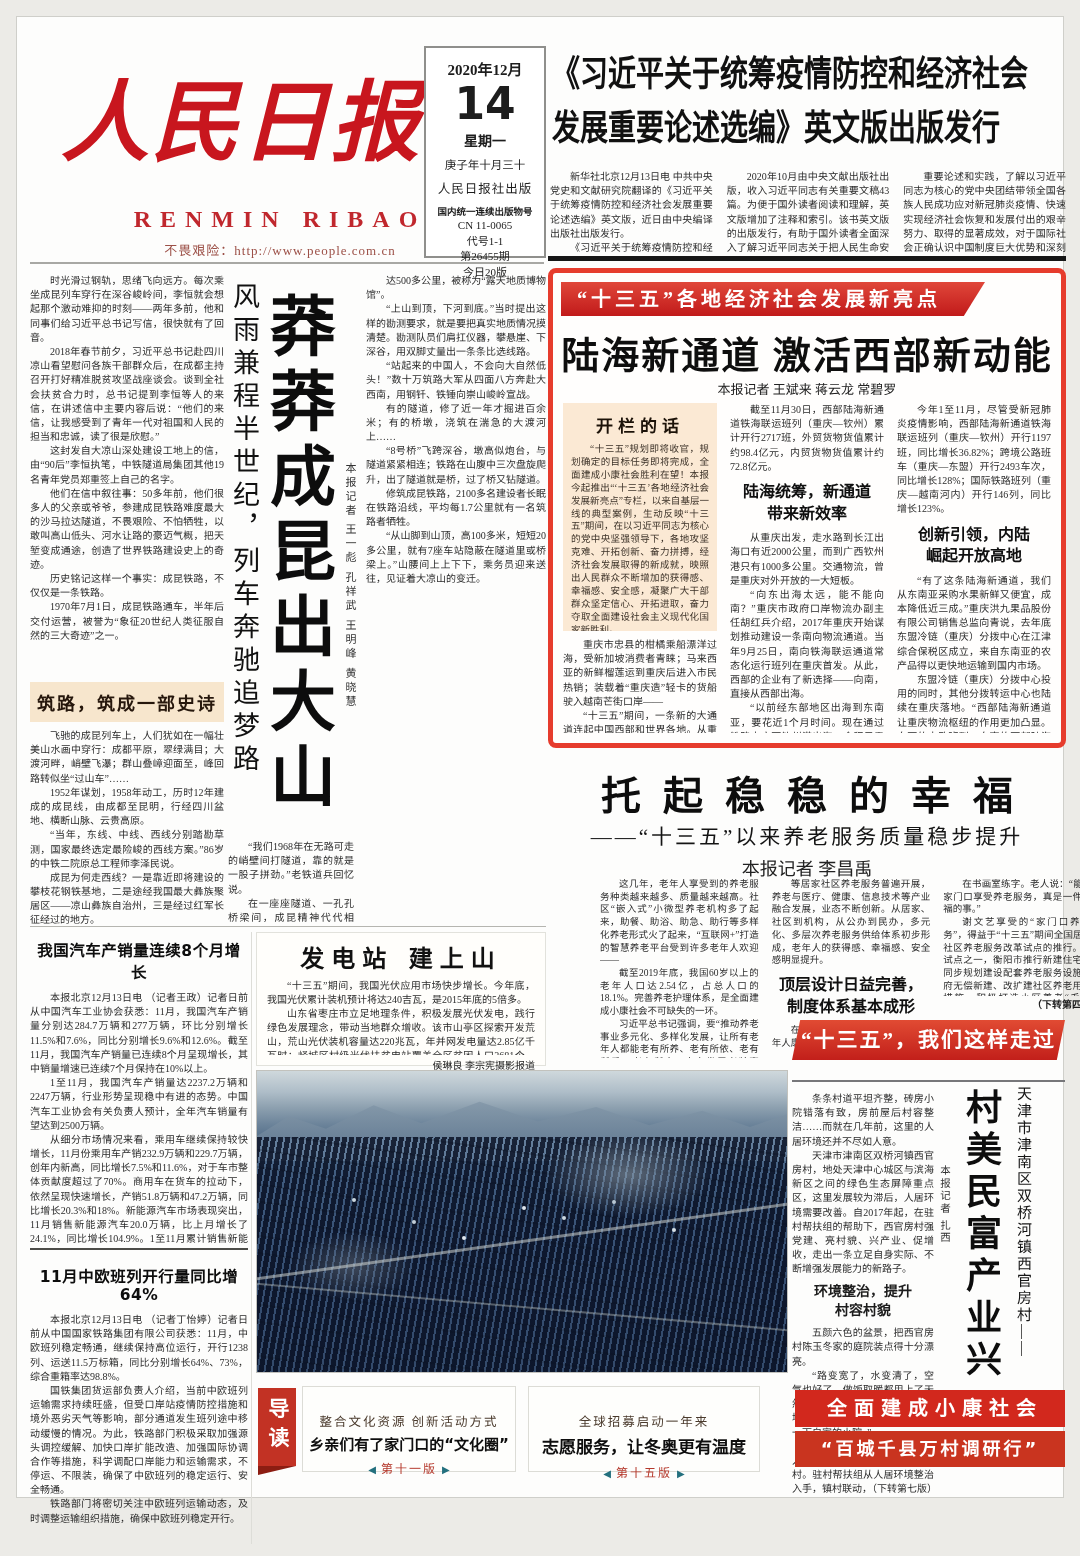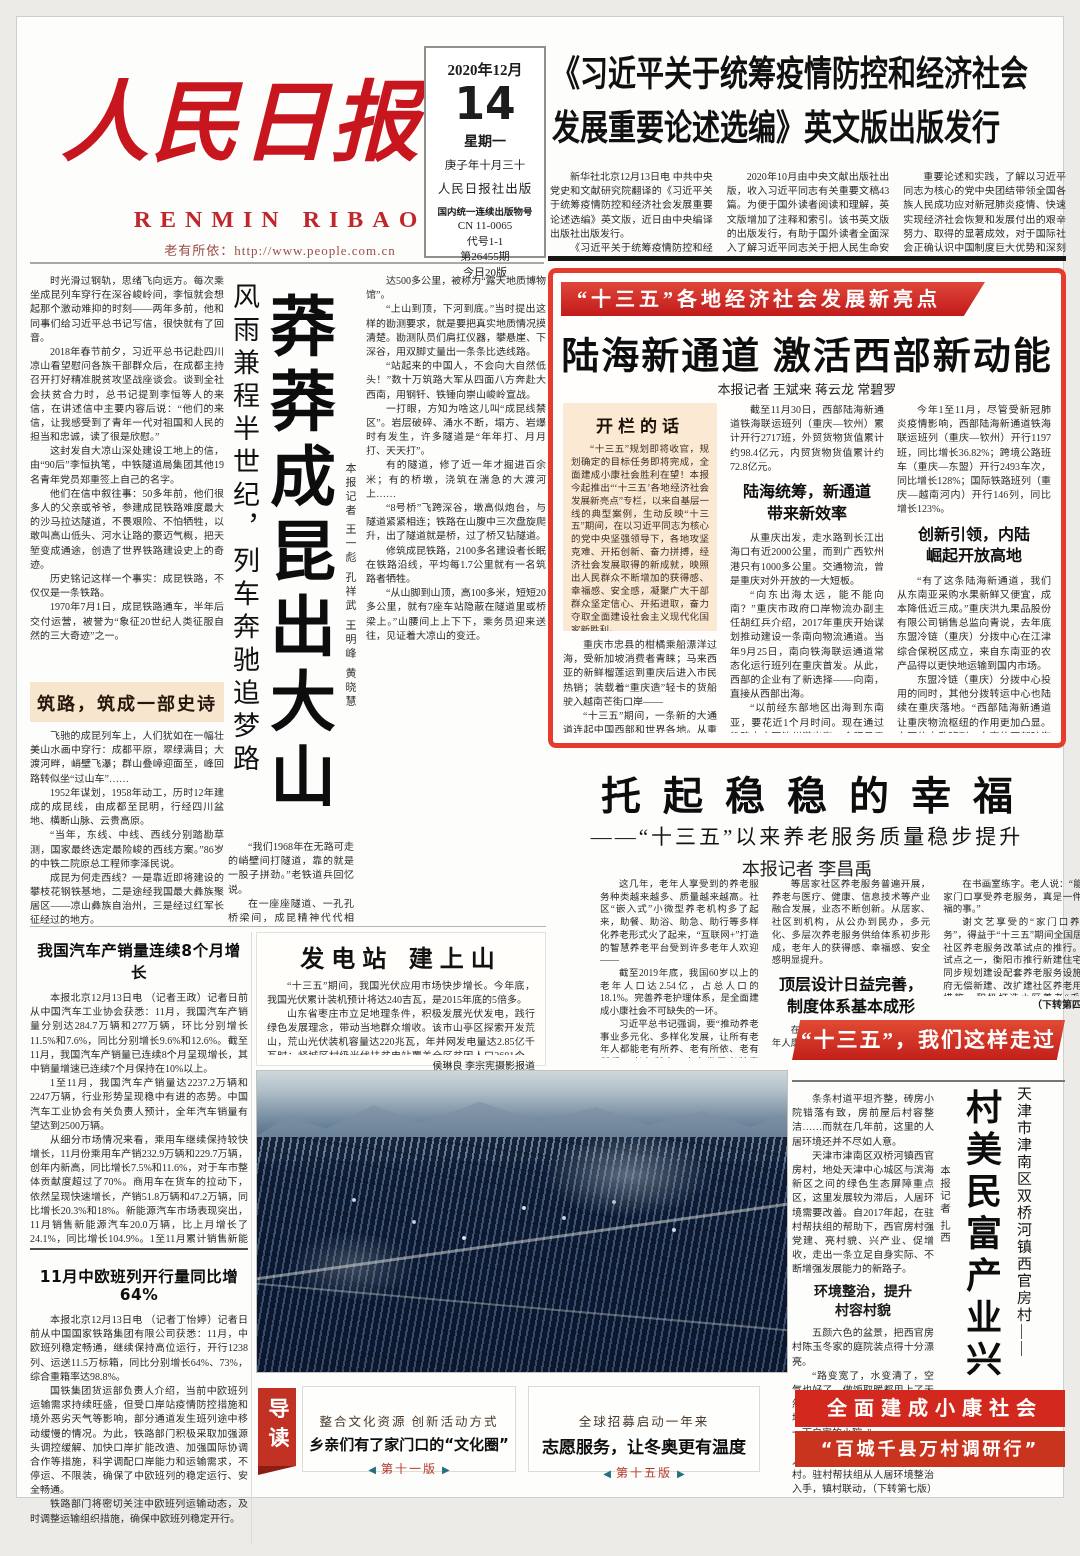--- a/index.html
+++ b/index.html
@@ -105,21 +105,21 @@
   #camp-a{position:absolute;left:795px;top:1390px;width:270px;height:37px;background:#d2281d;color:#fff;font-weight:bold;font-size:20px;line-height:37px;text-align:center;letter-spacing:7px;font-family:"DejaVu Sans","Liberation Sans",sans-serif;padding-left:10px;}
   #camp-b{position:absolute;left:795px;top:1431px;width:270px;height:36px;background:#c9341f;color:#fff;font-weight:bold;font-size:18px;line-height:36px;text-align:center;letter-spacing:3px;font-family:"DejaVu Sans","Liberation Sans",sans-serif;}
 </style>
 </head>
 <body>
 
 <div id="paper"></div>
 
 <div id="mast-title">人民日报</div>
 <div id="mast-roman">RENMIN RIBAO</div>
-<div id="mast-web">老有所依：http://www.people.com.cn</div>
+<div id="mast-web">不畏艰险：http://www.people.com.cn</div>
 
 <div id="datebox">
   <div class="ym">2020年12月</div>
   <div class="day">14</div>
   <div class="wk">星期一</div>
   <div class="lunar">庚子年十月三十</div>
   <div class="pub">人民日报社出版</div>
   <div class="lbl">国内统一连续出版物号</div>
   <div class="sm">CN 11-0065</div>
   <div class="sm">代号1-1</div>
@@ -161,21 +161,20 @@
       <p>成昆为何走西线？一是靠近即将建设的攀枝花钢铁基地，二是途经我国最大彝族聚居区——凉山彝族自治州，三是经过红军长征经过的地方。</p>
     </div>
 </div>
 <div id="ck-kicker">风雨兼程半世纪，列车奔驰追梦路</div>
 <div id="ck-title">莽莽成昆出大山</div>
 <div id="ck-byline">本报记者 王一彪 孔祥武 王明峰 黄晓慧</div>
 <div id="ck-col3" class="txtcol">
     <p>达500多公里，被称为“露天地质博物馆”。</p>
     <p>“上山到顶，下河到底。”当时提出这样的勘测要求，就是要把真实地质情况摸清楚。勘测队员们肩扛仪器，攀悬崖、下深谷，用双脚丈量出一条条比选线路。</p>
     <p>“站起来的中国人，不会向大自然低头！”数十万筑路大军从四面八方奔赴大西南，用钢钎、铁锤向崇山峻岭宣战。</p>
-    <p>一打眼，方知为啥这儿叫“成昆线禁区”。岩层破碎、涌水不断，塌方、岩爆时有发生，许多隧道是“年年打、月月打、天天打”。</p>
     <p>有的隧道，修了近一年才掘进百余米；有的桥墩，浇筑在湍急的大渡河上……</p>
     <p>“8号桥”飞跨深谷，墩高似炮台，与隧道紧紧相连；铁路在山腹中三次盘旋爬升，出了隧道就是桥，过了桥又钻隧道。</p>
     <p>修筑成昆铁路，2100多名建设者长眠在铁路沿线，平均每1.7公里就有一名筑路者牺牲。</p>
     <p>“从山脚到山顶，高100多米，短短20多公里，就有7座车站隐蔽在隧道里或桥梁上。”山腰间上上下下，乘务员迎来送往，见证着大凉山的变迁。</p>
   </div>
 <div id="ck-mid" class="txtcol">
     <p>“我们1968年在无路可走的峭壁间打隧道，靠的就是一股子拼劲。”老铁道兵回忆说。</p>
     <p>在一座座隧道、一孔孔桥梁间，成昆精神代代相传。（下转第二版）</p>
   </div>
 

